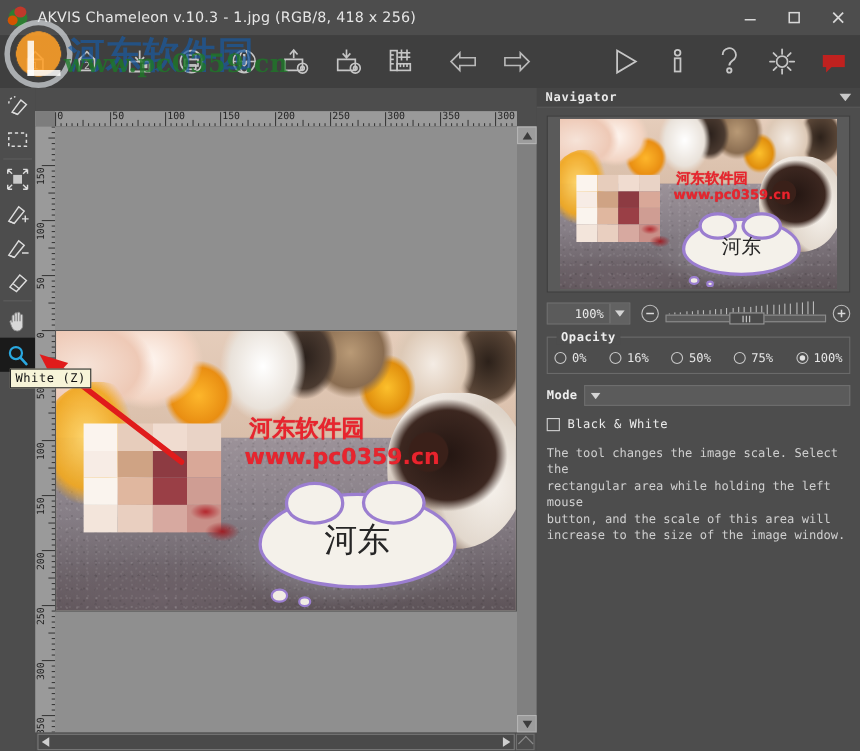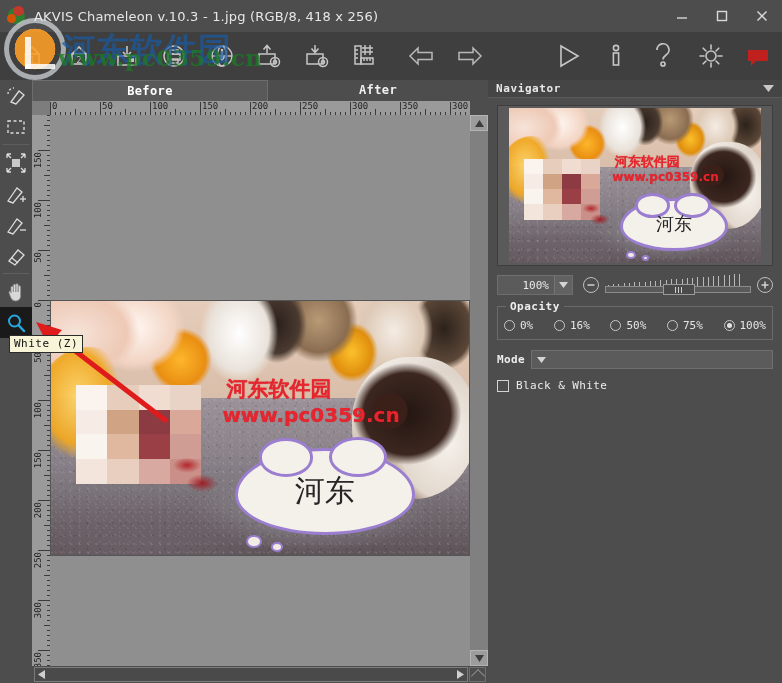--- a/index.html
+++ b/index.html
@@ -627,24 +627,20 @@
     <div class="tool sel">
       <svg width="22" height="22" viewBox="0 0 22 22" fill="none" stroke="currentColor" stroke-width="2">
         <circle cx="9.5" cy="9" r="5.5"></circle>
         <line x1="13.6" y1="13.2" x2="19" y2="19" stroke-linecap="round" stroke-width="2.4"></line>
       </svg>
     </div>
   </div>
 
   <div class="center">
 
-    <div class="tabs">
-      <div class="tab before">Before</div>
-      <div class="tab after">After</div>
-    </div>
 
     <div class="rulerH">
       <div class="corner"></div>
       <div class="tickwrap" id="hticks">
           <i style="left: 0px; height: 13px;"></i>
           <i style="left: 5px; height: 3px;"></i>
           <i style="left: 10px; height: 3px;"></i>
           <i style="left: 15px; height: 3px;"></i>
           <i style="left: 20px; height: 3px;"></i>
           <i style="left: 25px; height: 6px;"></i>
@@ -1070,20 +1066,24 @@
             </svg>
         </span>
       </div>
     </div>
 
     <div class="cbrow">
       <span class="box"></span>
       <span>Black &amp; White</span>
     </div>
 
+    <div class="hint-body">The tool changes the image scale. Select the
+rectangular area while holding the left mouse
+button, and the scale of this area will
+increase to the size of the image window.</div>
   </div>
 
   <div class="tooltip">White (Z)</div>
 
   <svg class="red-arrow" viewBox="0 0 782 683">
     <line x1="165" y1="420" x2="48" y2="330" stroke="#e01b1b" stroke-width="5" stroke-linecap="round"></line>
     <path d="M36 322 L62 330 L48 345 Z" fill="#e01b1b"></path>
   </svg>
 
 </div>

